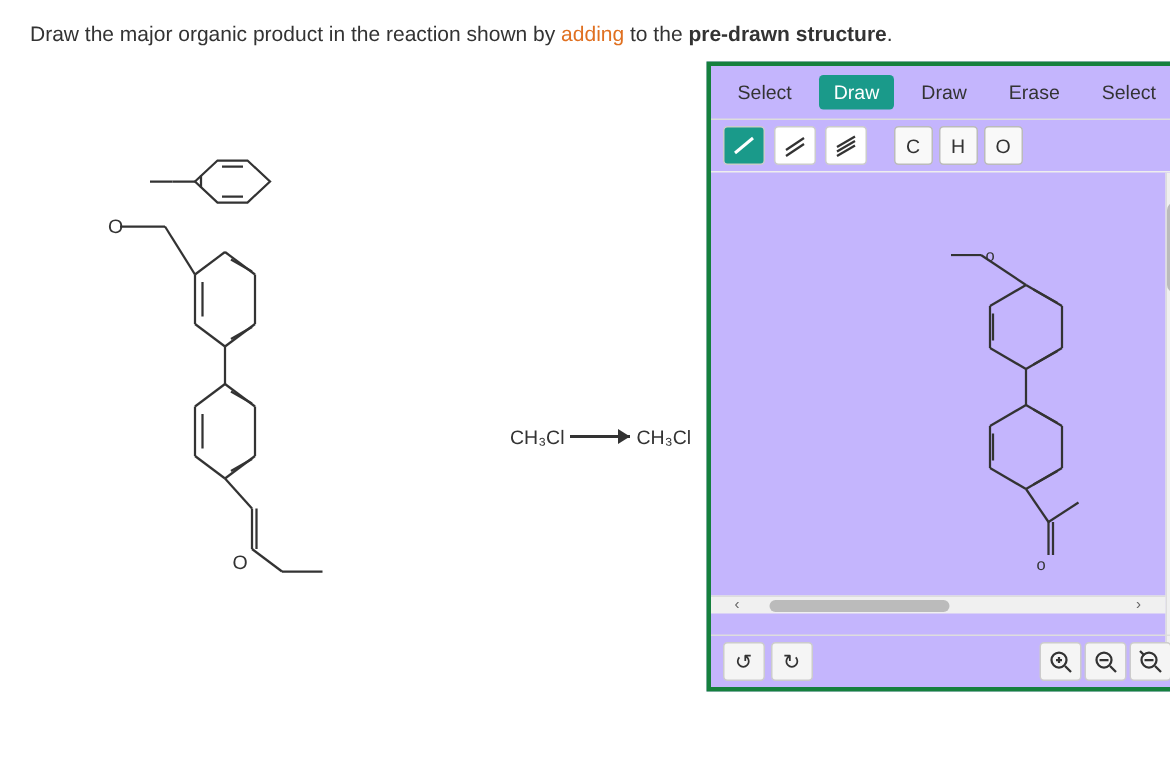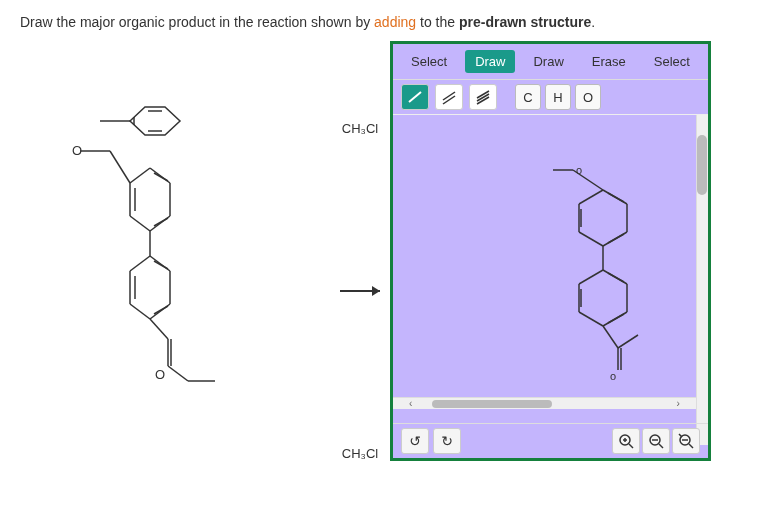--- a/index.html
+++ b/index.html
@@ -40,21 +40,21 @@
       width: 310px;
       min-height: 380px;
       position: relative;
       display: flex;
       align-items: center;
       justify-content: center;
     }
     
     .reaction-area {
       display: flex;
-      flex-direction: column;
+      flex-direction: row;
       align-items: center;
       justify-content: space-between;
       padding-top: 80px;
       gap: 4px;
     }
     .arrow-line {
       width: 40px;
       height: 2px;
       background: #333;
       position: relative;

